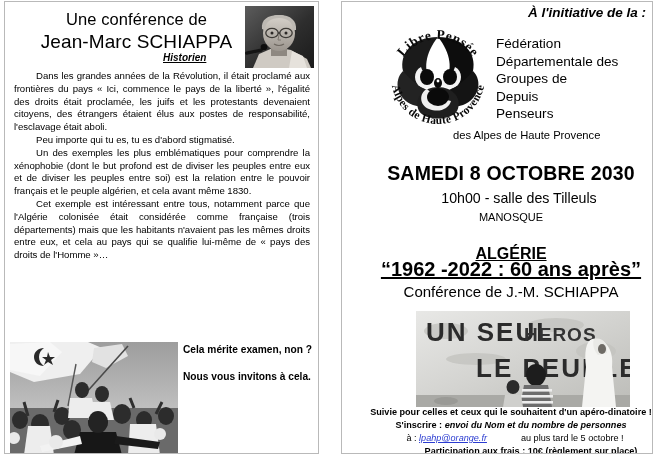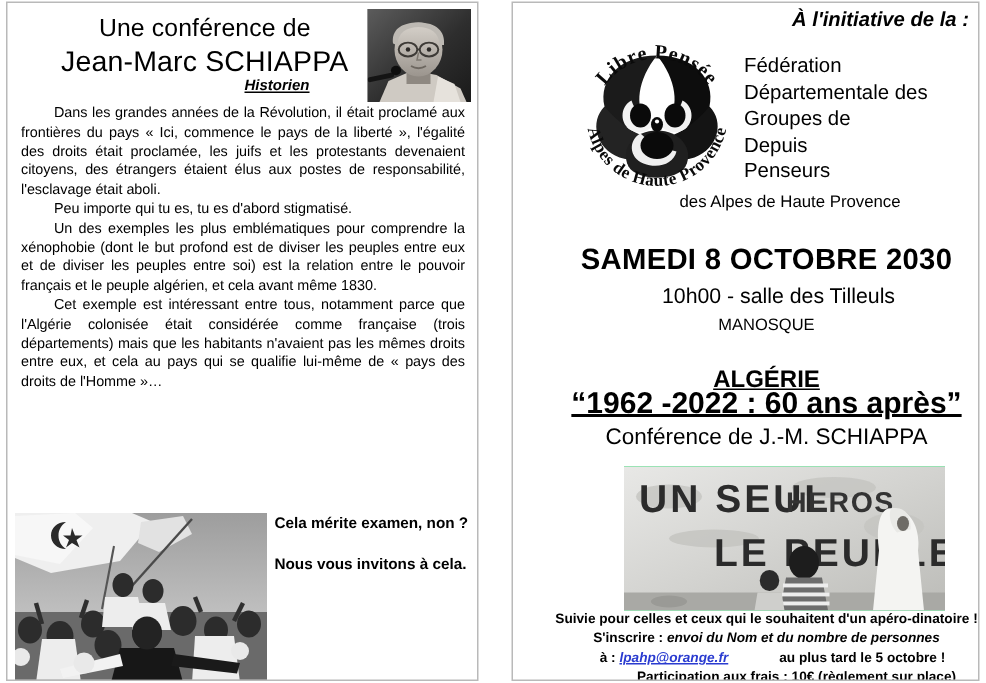--- a/index.html
+++ b/index.html
@@ -204,21 +204,21 @@
   .footer {
     position: absolute;
     left: 0; right: 0;
     top: 404px;
     font-size: 9.1px;
     line-height: 1.42;
   }
   .footer .f1 { font-weight: 700; }
   .footer .f2 { font-weight: 700; }
   .footer .f2 em { font-weight: 700; }
-  .footer .f3 { font-weight: 700; padding-left: 8px; }
+  .footer .f3 { font-weight: 400; padding-left: 8px; }
   .footer .f3 .mail {
     color: #2a3bd0;
     font-style: italic;
     text-decoration: underline;
   }
   .footer .f3 .gap { display: inline-block; width: 34px; }
   .footer .f4 { font-weight: 700; padding-left: 40px; }
 </style>
 </head>
 <body>

